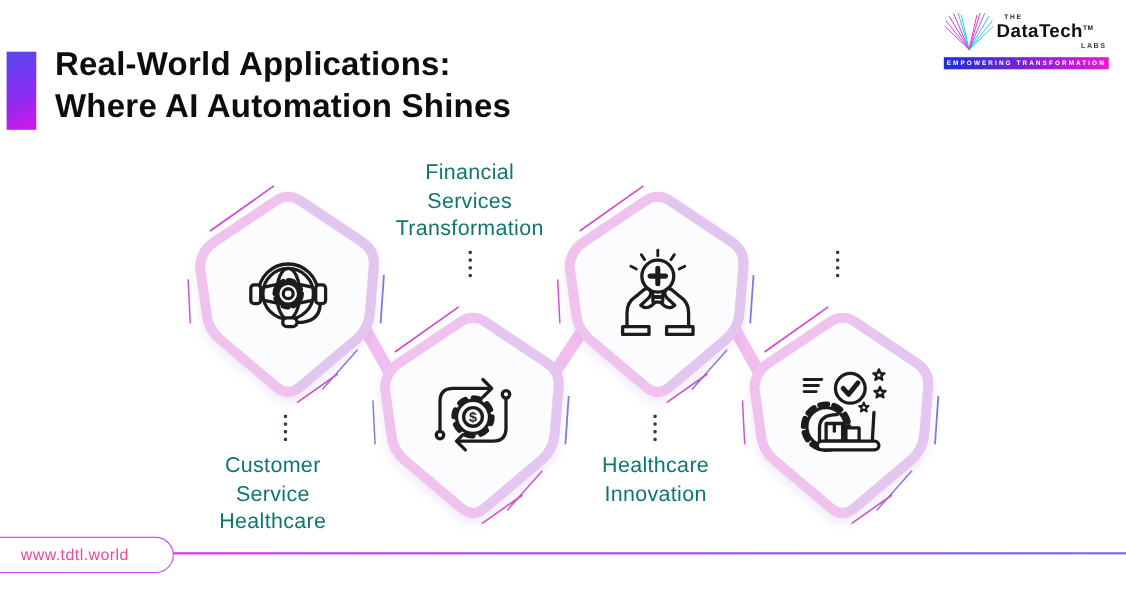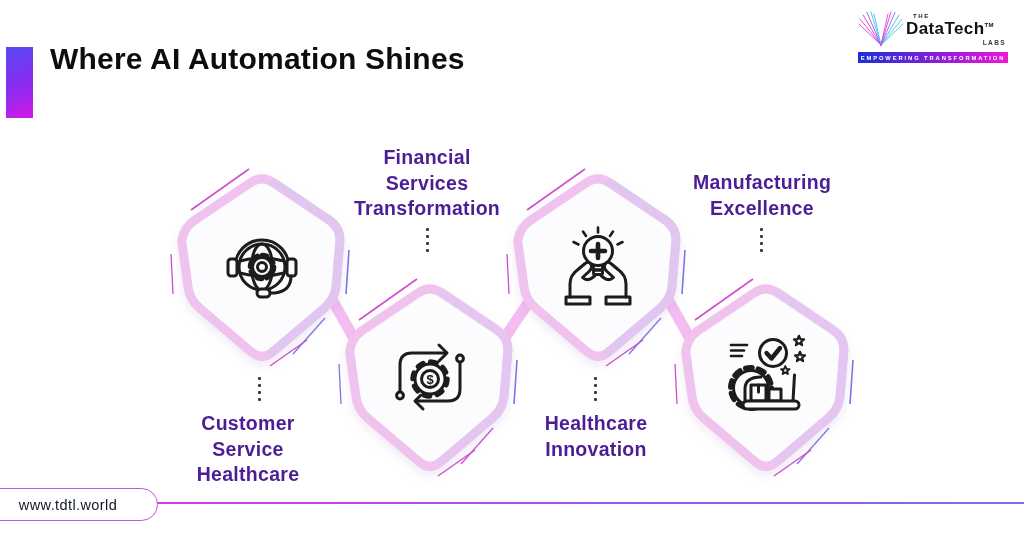--- a/index.html
+++ b/index.html
@@ -26,40 +26,41 @@
   .logo .tagline-bar{position:absolute;left:2px;top:42px;width:150px;height:11px;
     background:linear-gradient(90deg,#1b2fd8 0%,#8a1fd8 55%,#ef16d8 100%);
     display:flex;align-items:center;justify-content:center;}
   .logo .tagline-bar span{color:#ffffff;font-size:5.8px;font-weight:700;letter-spacing:1.9px;white-space:nowrap;}
 
   
   .connectors{position:absolute;left:0;top:0;z-index:1;}
   .node{position:absolute;z-index:2;}
   .shield{filter:drop-shadow(0 5px 5px rgba(170,140,200,.18));}
   .node-label{position:absolute;z-index:3;width:220px;text-align:center;
-    font-size:19.5px;line-height:25.5px;font-weight:700;color:#4c1d95;letter-spacing:.3px;}
+    font-size:19.5px;line-height:25.5px;font-weight:400;color:#0f766e;letter-spacing:.3px;}
   .node-label span{display:block;}
   .dots{position:absolute;z-index:3;display:flex;flex-direction:column;gap:4px;align-items:center;}
   .dots i{width:3px;height:3px;border-radius:1px;background:#2f3d3d;display:block;}
 
   
   .footer-pill{position:absolute;left:-22px;top:488px;width:178px;height:31px;
     border:1.6px solid #c84fe8;border-radius:17px;z-index:4;background:#fff;
     display:flex;align-items:center;justify-content:center;}
-  .footer-pill span{font-size:14.5px;color:#0f172a;letter-spacing:.4px;}
+  .footer-pill span{font-size:14.5px;color:#ec4899;letter-spacing:.4px;}
   .footer-line{position:absolute;left:156px;top:502px;width:868px;height:2px;
     background:linear-gradient(90deg,#d83be8 0%,#9a55ee 55%,#7f6bee 100%);}
 </style>
 </head>
 <body>
 
 <div class="stage">
 
   <div class="accent-square"></div>
   <h1 class="title">
+    <span>Real-World Applications:</span>
     <span>Where AI Automation Shines</span>
   </h1>
 
   <div class="logo">
     <svg class="butterfly" width="46" height="38" viewBox="0 0 46 38">
       <g stroke-width="0.9" fill="none" stroke-linecap="round">
         <path d="M23,34 L1,13" stroke="#e23ad8"></path>
         <path d="M23,34 L2,8" stroke="#e23ad8"></path>
         <path d="M23,34 L5,4" stroke="#d03be0"></path>
         <path d="M23,34 L9,1.5" stroke="#a84ae8"></path>
@@ -233,23 +234,19 @@
   </div>
   <div class="node-label" style="left:317px;top:145px">
     <span>Financial</span>
     <span>Services</span>
     <span>Transformation</span>
   </div>
   <div class="node-label" style="left:486px;top:411px">
     <span>Healthcare</span>
     <span>Innovation</span>
   </div>
-  <div class="node-label" style="left:652px;top:170px">
-    <span>Manufacturing</span>
-    <span>Excellence</span>
-  </div>
 
   <div class="footer-pill">
     <span>www.tdtl.world</span>
   </div>
   <div class="footer-line"></div>
 
 </div>
 
 </body></html>

